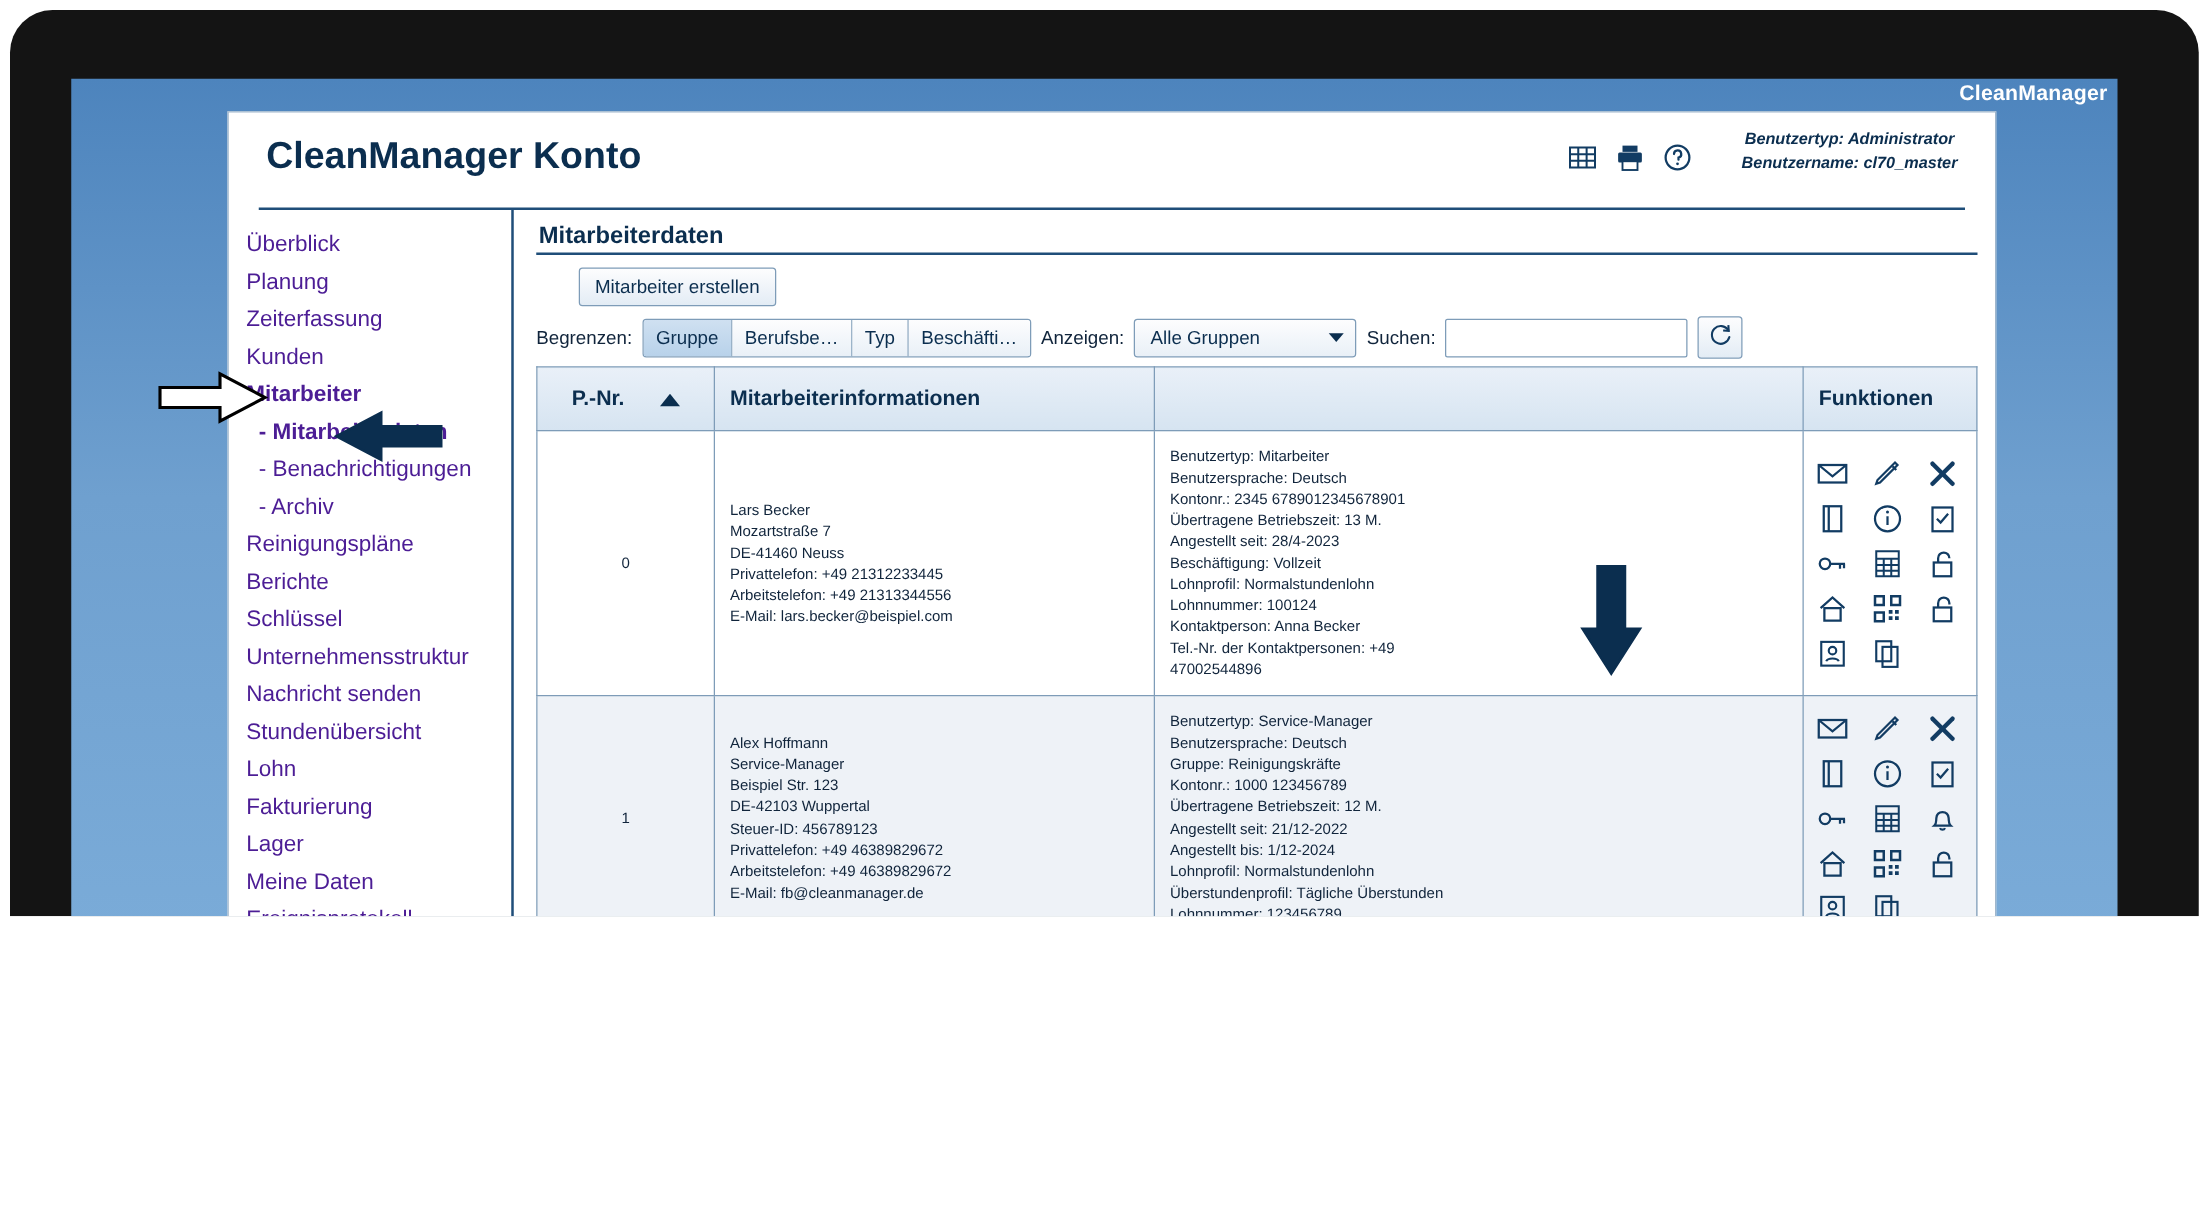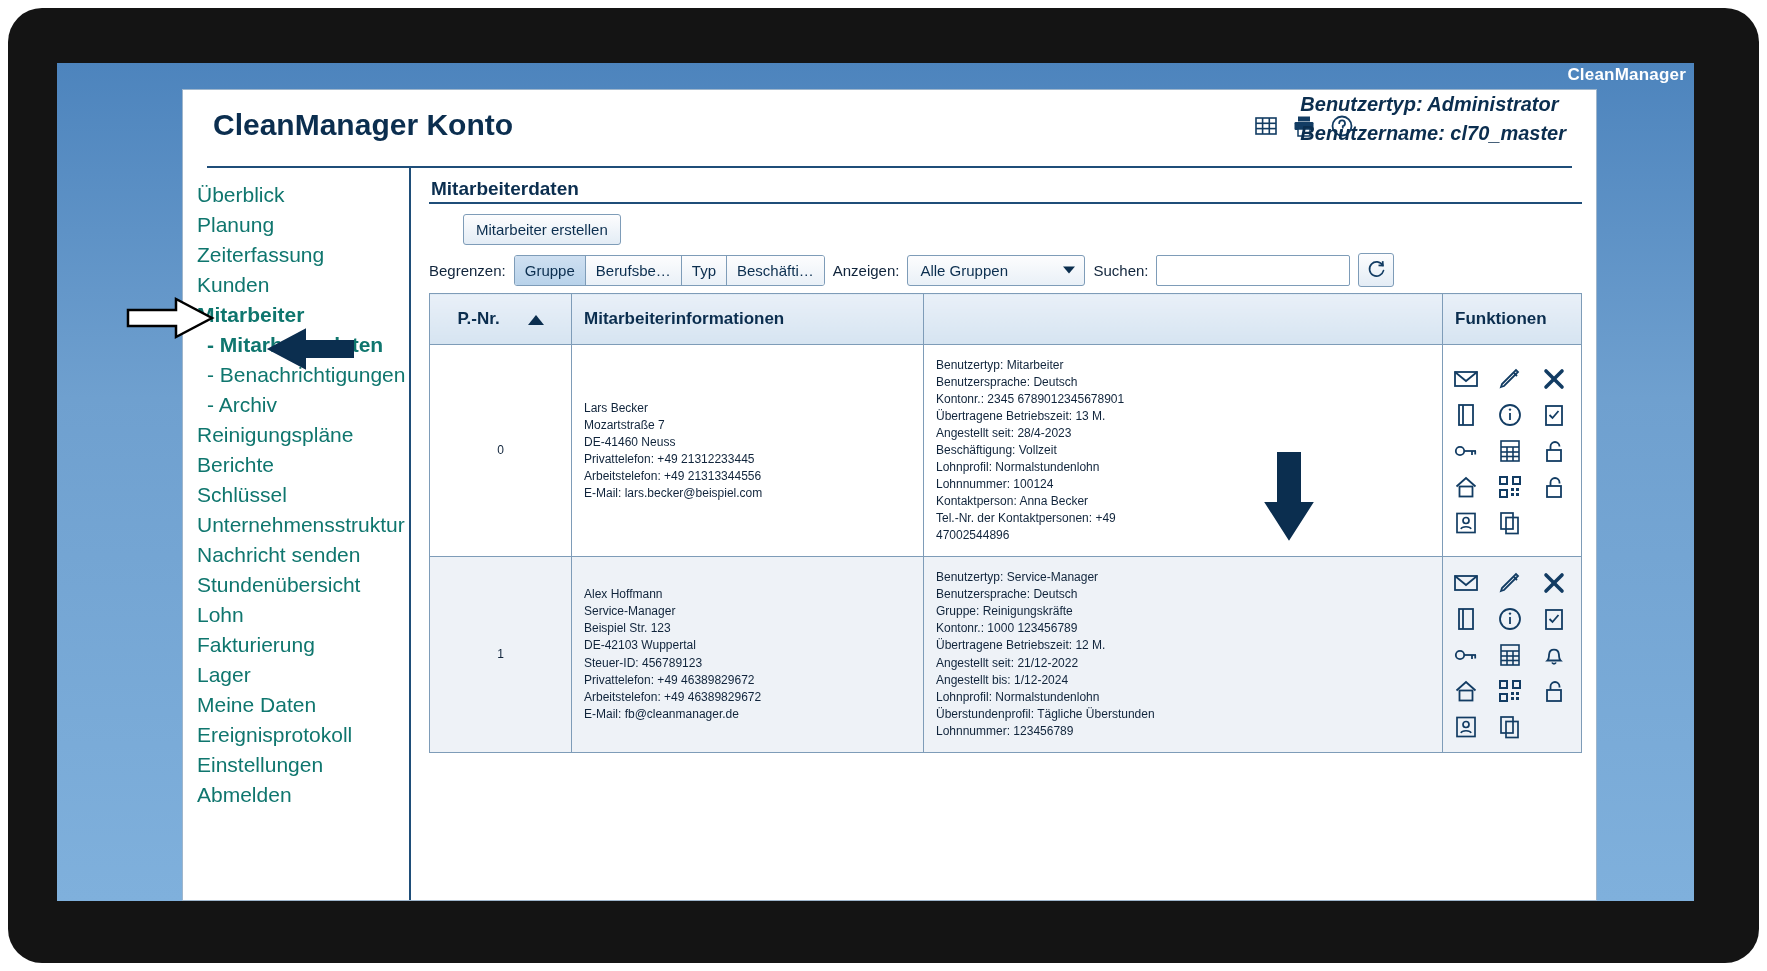--- a/index.html
+++ b/index.html
@@ -4,21 +4,21 @@
 <style>
   html, body {
     margin: 0;
     padding: 0;
     background: #ffffff;
     font-family: "Liberation Sans", sans-serif;
   }
   #screen {
     position: relative;
     width: 1767px;
-    height: 971px;
+    height: 733px;
     overflow: hidden;
     background: #ffffff;
   }
   
   .bezel {
     position: absolute;
     left: 8px; top: 8px;
     width: 1751px; height: 955px;
     background: #141414;
     border-radius: 34px;
@@ -73,44 +73,44 @@
     position: absolute;
     right: 218px; top: 24px;
     display: flex;
     gap: 14px;
     align-items: center;
     color: #123c63;
   }
   .header-icons .ico { width: 24px; height: 24px; display:block; }
   .header-user {
     position: absolute;
-    right: 6px; top: 0;
-    text-align: left;
+    right: 6px; top: 12px;
+    text-align: center;
     font-style: italic;
-    font-size: 20px;
+    font-size: 13px;
     color: #0b2e4f;
     line-height: 1.45;
     font-weight: bold;
   }
   
   .body-split {
     position: absolute;
     top: 78px; left: 0; right: 0; bottom: 0;
     display: flex;
   }
   .sidebar {
     width: 228px;
     border-right: 2px solid #1f4e79;
     padding: 12px 0 0 14px;
     box-sizing: border-box;
     position: relative;
   }
   .nav-item {
-    font-size: 21px;
-    color: #0f766e;
+    font-size: 18px;
+    color: #4c1d95;
     line-height: 30px;
     white-space: nowrap;
     cursor: pointer;
   }
   .nav-item.bold { font-weight: bold; }
   .nav-item.sub { padding-left: 10px; }
   .nav-item.sub.bold { font-weight: bold; }
   
   .main {
     flex: 1;

